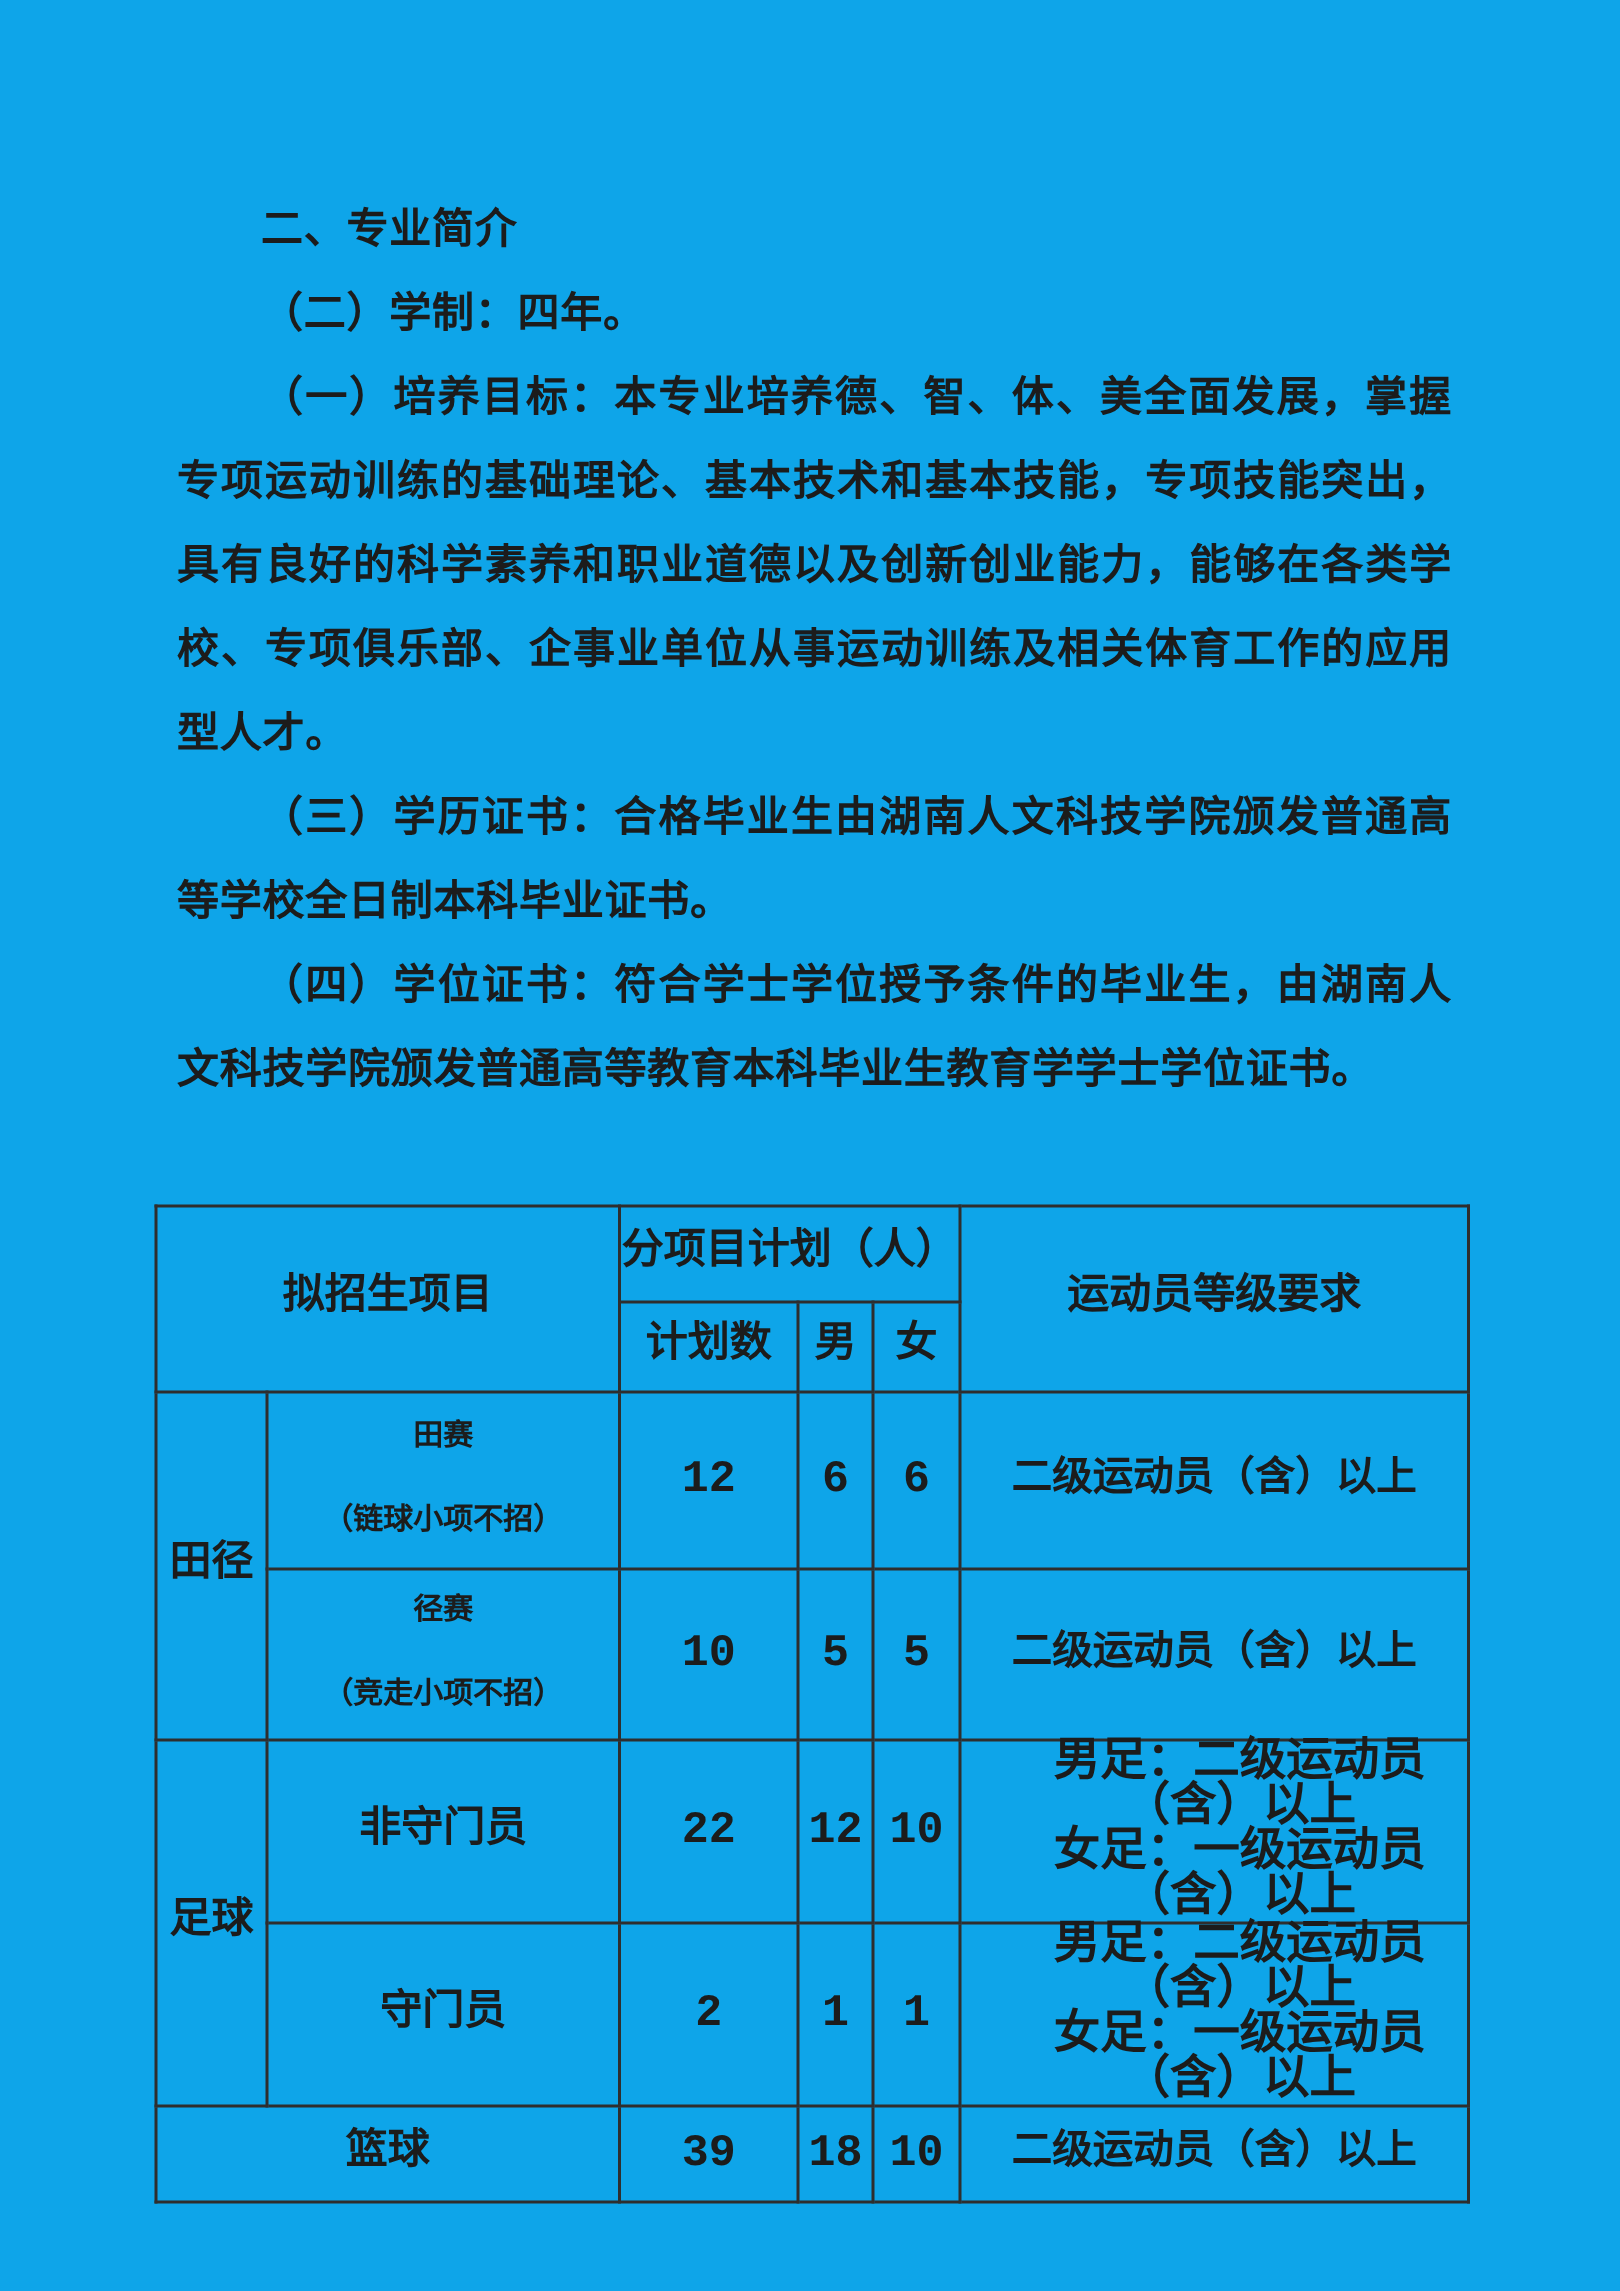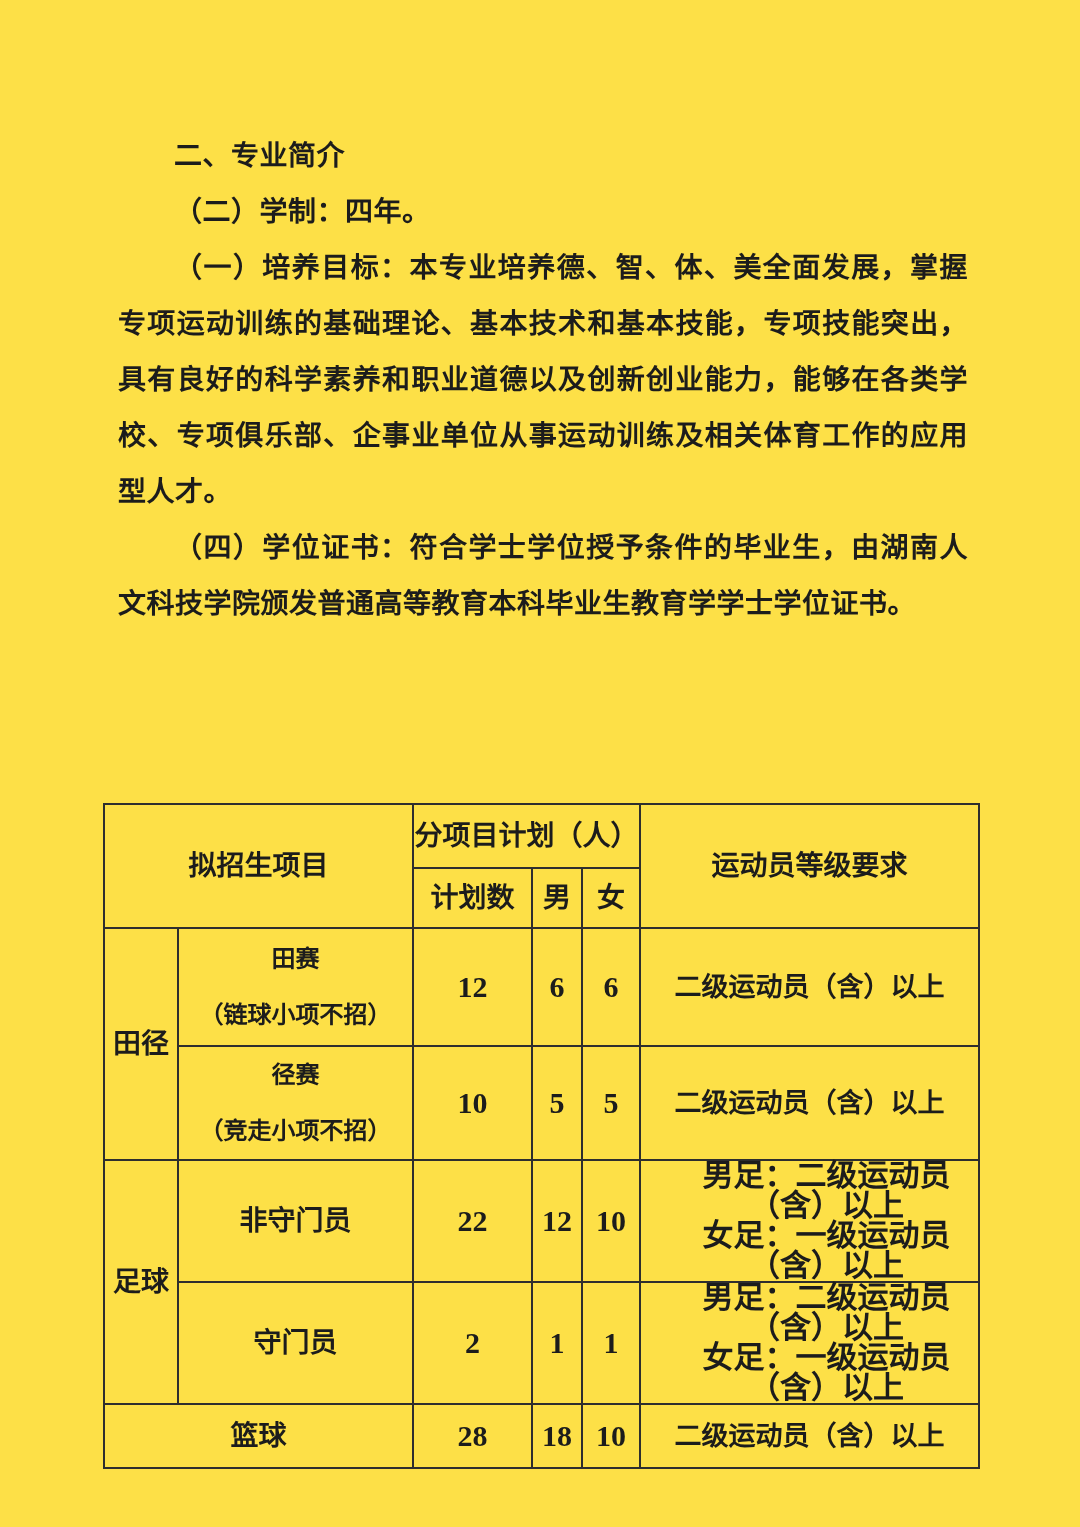--- a/index.html
+++ b/index.html
@@ -4,22 +4,22 @@
 <style>
   html, body {
     margin: 0;
     padding: 0;
     background: #ffffff;
   }
   .page {
     position: relative;
     width: 1080px;
     height: 1527px;
-    background: #fde047;
-    font-family: Liberation Serif, serif;
+    background: #0ea5e9;
+    font-family: Liberation Mono, monospace;
     font-weight: bold;
     color: #1c1c1c;
     overflow: hidden;
   }
   .content {
     position: absolute;
     left: 118px;
     top: 128px;
     width: 850px;
   }
@@ -41,33 +41,34 @@
   }
   .doc-table td {
     border: 2px solid #2e2e2e;
     padding: 0;
     text-align: center;
     vertical-align: middle;
     font-weight: bold;
   }
   .cell-lg { font-size: 28px; line-height: 40px; }
   .cell-num { font-size: 30px; line-height: 30px; border-radius: 17px; }
-  .two-line .tl { display: block; font-size: 24px; line-height: 56px; text-align: center; }
+  .two-line .tl { display: block; font-size: 20px; line-height: 56px; text-align: center; }
   .level-lg { font-size: 27px; line-height: 34px; margin-left: 24px; }
   .level-sm { font-size: 31px; line-height: 30px; padding-left: 34px; }
 </style>
 </head>
 <body>
 
 <div class="page">
 
   <div class="content">
     <p class="para">二、专业简介</p>
     <p class="para">（二）学制：四年。</p>
     <p class="para">（一）培养目标：本专业培养德、智、体、美全面发展，掌握专项运动训练的基础理论、基本技术和基本技能，专项技能突出，具有良好的科学素养和职业道德以及创新创业能力，能够在各类学校、专项俱乐部、企事业单位从事运动训练及相关体育工作的应用型人才。</p>
+    <p class="para">（三）学历证书：合格毕业生由湖南人文科技学院颁发普通高等学校全日制本科毕业证书。</p>
     <p class="para">（四）学位证书：符合学士学位授予条件的毕业生，由湖南人文科技学院颁发普通高等教育本科毕业生教育学学士学位证书。</p>
   </div>
 
   <table class="doc-table">
     <colgroup>
       <col style="width:74px">
       <col style="width:235px">
       <col style="width:119px">
       <col style="width:50px">
       <col style="width:58px">
@@ -126,21 +127,21 @@
         <td class="cell-num">1</td>
         <td class="cell-num">1</td>
         <td>
           <div class="level-sm">男足：二级运动员（含）以上</div>
           <div class="level-sm">女足：一级运动员（含）以上</div>
         </td>
       </tr>
 
       <tr style="height:64px">
         <td colspan="2" class="cell-lg">篮球</td>
-        <td class="cell-num">28</td>
+        <td class="cell-num">39</td>
         <td class="cell-num">18</td>
         <td class="cell-num">10</td>
         <td class="level-lg">二级运动员（含）以上</td>
       </tr>
     </tbody>
   </table>
 
 </div>
 
 </body></html>

